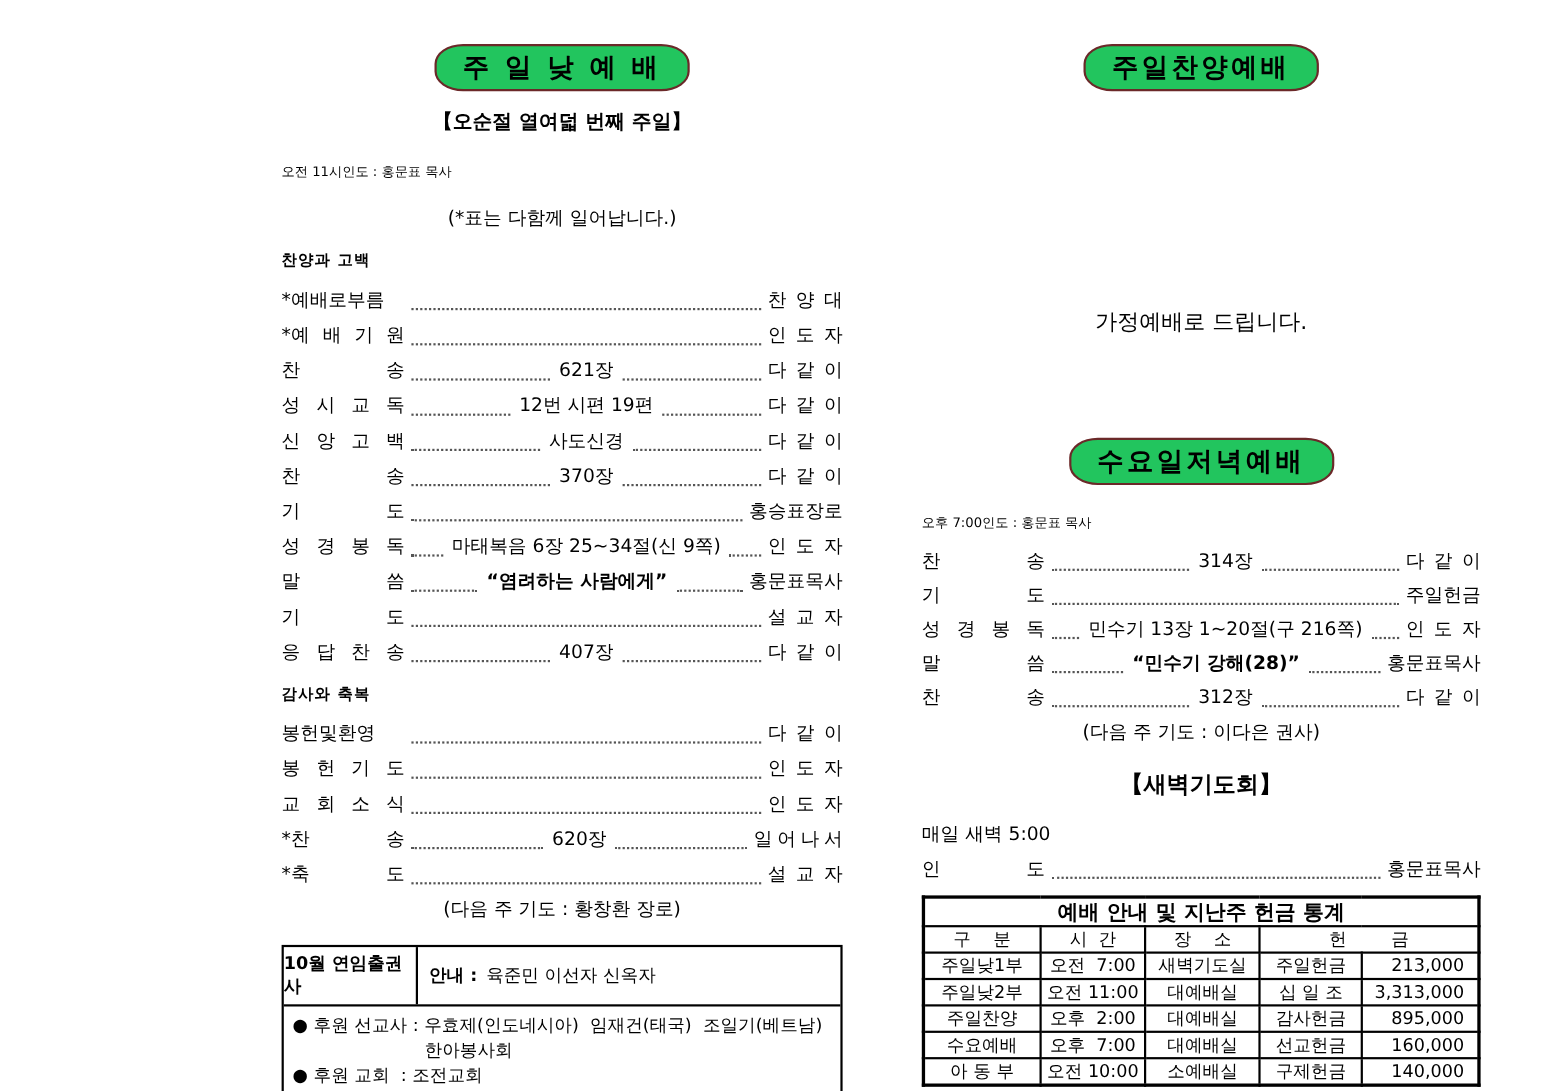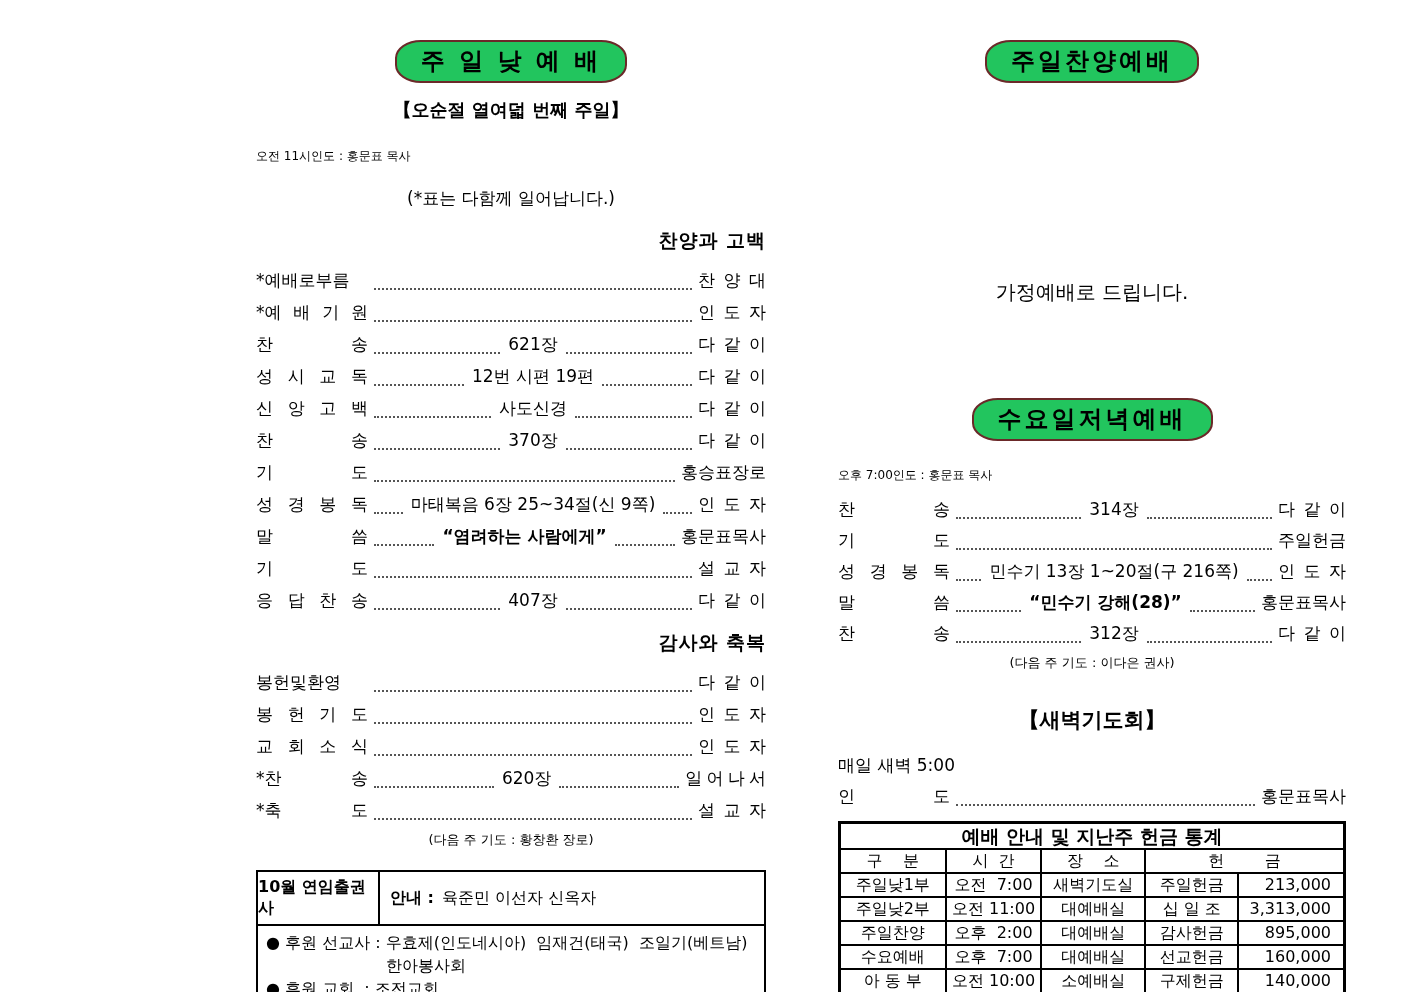--- a/index.html
+++ b/index.html
@@ -15,44 +15,44 @@
   .oval-wrap{display:flex;justify-content:center;}
   .oval{
     border:2px solid #6b2929;background:#22c55e;
     border-radius:26px/18px;padding:3px 24px 4px;
     font-size:24px;font-weight:bold;letter-spacing:3px;white-space:pre;
   }
   .mt40{margin-top:40px;}
   .subtitle{text-align:center;font-weight:bold;font-size:18px;margin-top:15px;white-space:pre;}
   .meta{display:flex;justify-content:flex-start;font-size:12px;margin-top:26px;white-space:pre;}
   .note{text-align:center;font-size:17px;margin-top:22px;white-space:pre;}
-  .sec-h{text-align:right;font-weight:bold;font-size:19px;margin-top:18px;letter-spacing:1px;}
+  .sec-h{text-align:left;font-weight:bold;font-size:14px;margin-top:18px;letter-spacing:1px;}
   .rows{margin-top:6px;}
   .lit-row{display:flex;align-items:flex-end;height:32px;font-size:17px;}
   .lit-row.h30{height:31px;}
   .lab{flex:0 0 112px;text-align:justify;text-align-last:justify;white-space:pre;}
   .lead{flex:1 1 0;border-bottom:2px dotted #555;height:0;margin:0 6px;transform:translateY(-2px);}
   .mid{white-space:pre;padding:0 2px;}
   .mid.b{font-weight:bold;}
   .val{white-space:pre;font-family:Liberation Serif, serif;}
-  .next-week{text-align:center;font-size:13px;margin-top:9px;white-space:pre;}
+  .next-week{text-align:center;font-size:17px;margin-top:9px;white-space:pre;}
 
   .committee{border:2px solid #000;margin-top:21px;font-size:16px;}
   .c-head{display:flex;border-bottom:2px solid #000;align-items:stretch;}
   .c-h1{flex:0 0 120px;border-right:2px solid #000;font-weight:bold;
         display:flex;align-items:center;justify-content:center;padding:5px 0;}
   .c-h2{flex:1;display:flex;align-items:center;padding:5px 10px;white-space:pre;}
   .c-h2 .b{font-weight:bold;}
   .c-h2 .names{margin-left:8px;}
   .c-body{padding:5px 8px 7px;line-height:23px;}
   .c-line{white-space:pre;}
   .c-line.ind-big{padding-left:120px;}
 
   .home-note{text-align:center;font-size:20px;margin-top:196px;white-space:pre;}
-  .dawn-h{text-align:center;font-weight:bold;font-size:21px;margin-top:34px;white-space:pre;}
+  .dawn-h{text-align:center;font-weight:bold;font-size:21px;margin-top:22px;white-space:pre;}
   .dawn-time{font-size:17px;margin-top:20px;white-space:pre;}
 
   table.stats{width:100%;border-collapse:collapse;margin-top:13px;font-size:16px;table-layout:fixed;}
   table.stats{border:3px solid #000;}
   table.stats td{border:2px solid #000;text-align:center;white-space:pre;
                  padding:1px 3px;line-height:20px;overflow:hidden;}
   table.stats td.ttl{font-size:19px;font-weight:bold;padding:2px 0;}
   table.stats td.amt{text-align:right;padding-right:12px;}
 </style>
 </head>

